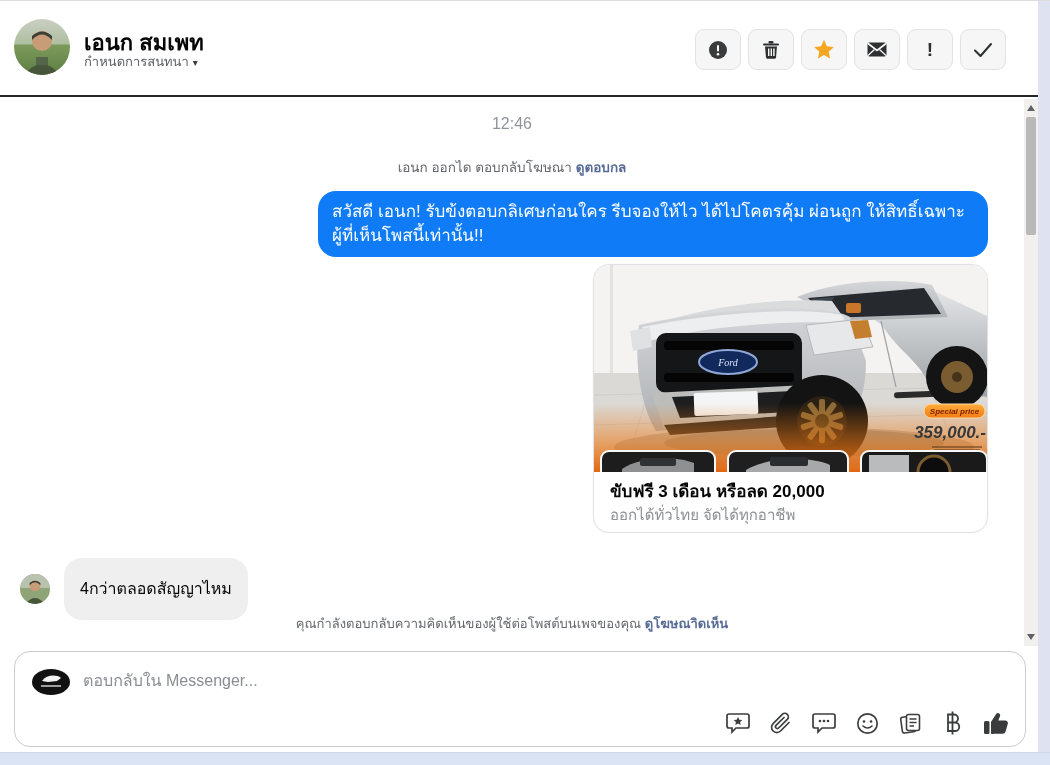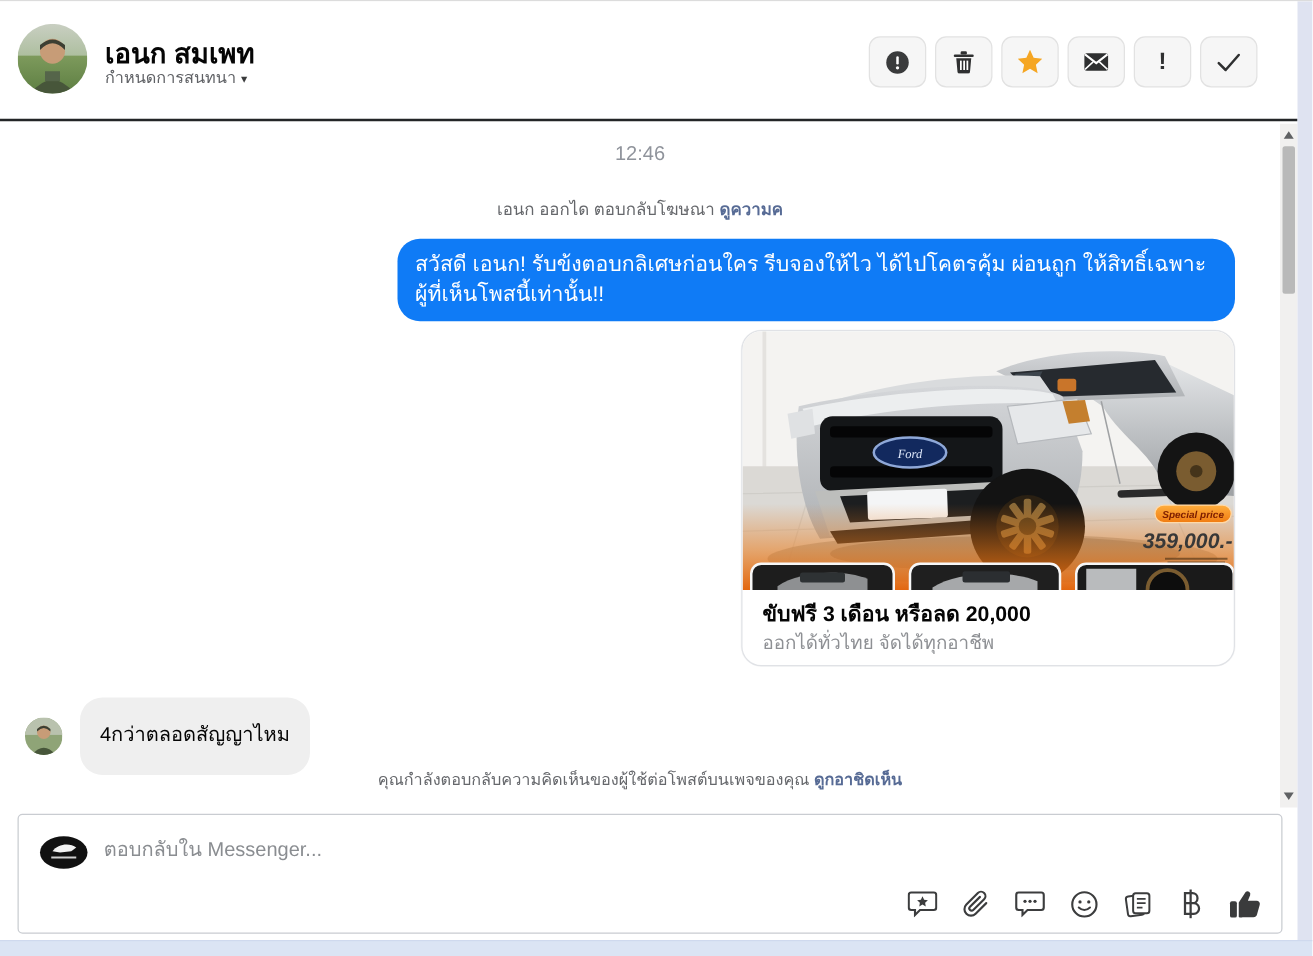--- a/index.html
+++ b/index.html
@@ -42,21 +42,21 @@
   .bubble-in { background:#efefef; color:#050505; border-radius:18px; padding:20px 16px; font-size:16px; line-height:22px; }
   .status-row { position:absolute; top:514px; left:0; width:100%; text-align:center; font-size:13px; color:#65676b; }
   
   .vscroll { position:absolute; top:98px; left:1024px; width:14px; height:547px; background:#f1f0ef; }
   .vscroll .arrow { position:absolute; left:3px; width:0; height:0; border-left:4px solid transparent; border-right:4px solid transparent; }
   .vscroll .up   { top:6px; border-bottom:6px solid #5f6163; }
   .vscroll .down { bottom:6px; border-top:6px solid #5f6163; }
   .vscroll .thumb { position:absolute; top:18px; left:2px; width:10px; height:118px; background:#b9b9b9; border-radius:2px; }
   
   .composer { position:absolute; top:650px; left:14px; width:1012px; height:96px; background:#fff;
-              border:1px solid #c9ccd1; border-radius:4px; }
+              border:1px solid #c9ccd1; border-radius:16px; }
   .page-avatar { position:absolute; left:16px; top:16px; width:40px; height:28px; }
   .composer input { position:absolute; left:68px; top:16px; width:600px; height:26px; border:none; outline:none;
                     font-size:16px; color:#050505; font-family:inherit; background:transparent; }
   .composer input::placeholder { color:#8a8d91; opacity:1; }
   .comp-icons { position:absolute; right:16px; bottom:10px; display:flex; align-items:center; gap:17px; color:#3c3d3e; }
   .cicon { width:26px; height:26px; display:flex; align-items:center; justify-content:center; cursor:pointer; }
   
   .portrait { width:100%; height:100%; display:block; }
 </style>
 </head>
@@ -122,21 +122,21 @@
         <path d="M2 8.5 L7.5 14 L18 2" stroke="#2f3031" stroke-width="2" fill="none" stroke-linecap="round" stroke-linejoin="round"></path>
       </svg>
     </div>
   </div>
 </div>
 
 <div class="chat">
   <div class="time-row">12:46</div>
   <div class="meta-row">
     <span>เอนก ออกได ตอบกลับโฆษณา</span>
-    <a>ดูความค</a>
+    <a>ดูตอบกล</a>
   </div>
 
   <div class="bubble-out">สวัสดี เอนก! รับข้งตอบกลิเศษก่อนใคร รีบจองให้ไว ได้ไปโคตรคุ้ม ผ่อนถูก ให้สิทธิ์เฉพาะผู้ที่เห็นโพสนี้เท่านั้น!!</div>
 
   <div class="ad-card">
     <svg class="ad-img" viewBox="0 0 395 207" preserveAspectRatio="none">
       <defs>
         <linearGradient id="ogr" x1="0" y1="0" x2="0" y2="1">
           <stop offset="0" stop-color="#ec7814" stop-opacity="0"></stop>
           <stop offset="0.55" stop-color="#ec7814" stop-opacity="0.55"></stop>
@@ -242,21 +242,21 @@
         <circle cx="28" cy="22" r="10" fill="#c79c77"></circle>
         <path d="M18 21 Q28 10 38 21 L38 17 Q28 8 18 17 Z" fill="#3c3f33"></path>
         <path d="M10 56 Q28 34 46 56 Z" fill="#47563a"></path>
       </svg>
     </div>
     <div class="bubble-in">4กว่าตลอดสัญญาไหม</div>
   </div>
 
   <div class="status-row">
     <span>คุณกำลังตอบกลับความคิดเห็นของผู้ใช้ต่อโพสต์บนเพจของคุณ</span>
-    <a>ดูกอาชิดเห็น</a>
+    <a>ดูโฆษณาิดเห็น</a>
   </div>
 </div>
 
 <div class="vscroll">
   <div class="arrow up"></div>
   <div class="thumb"></div>
   <div class="arrow down"></div>
 </div>
 
 <div class="composer">

